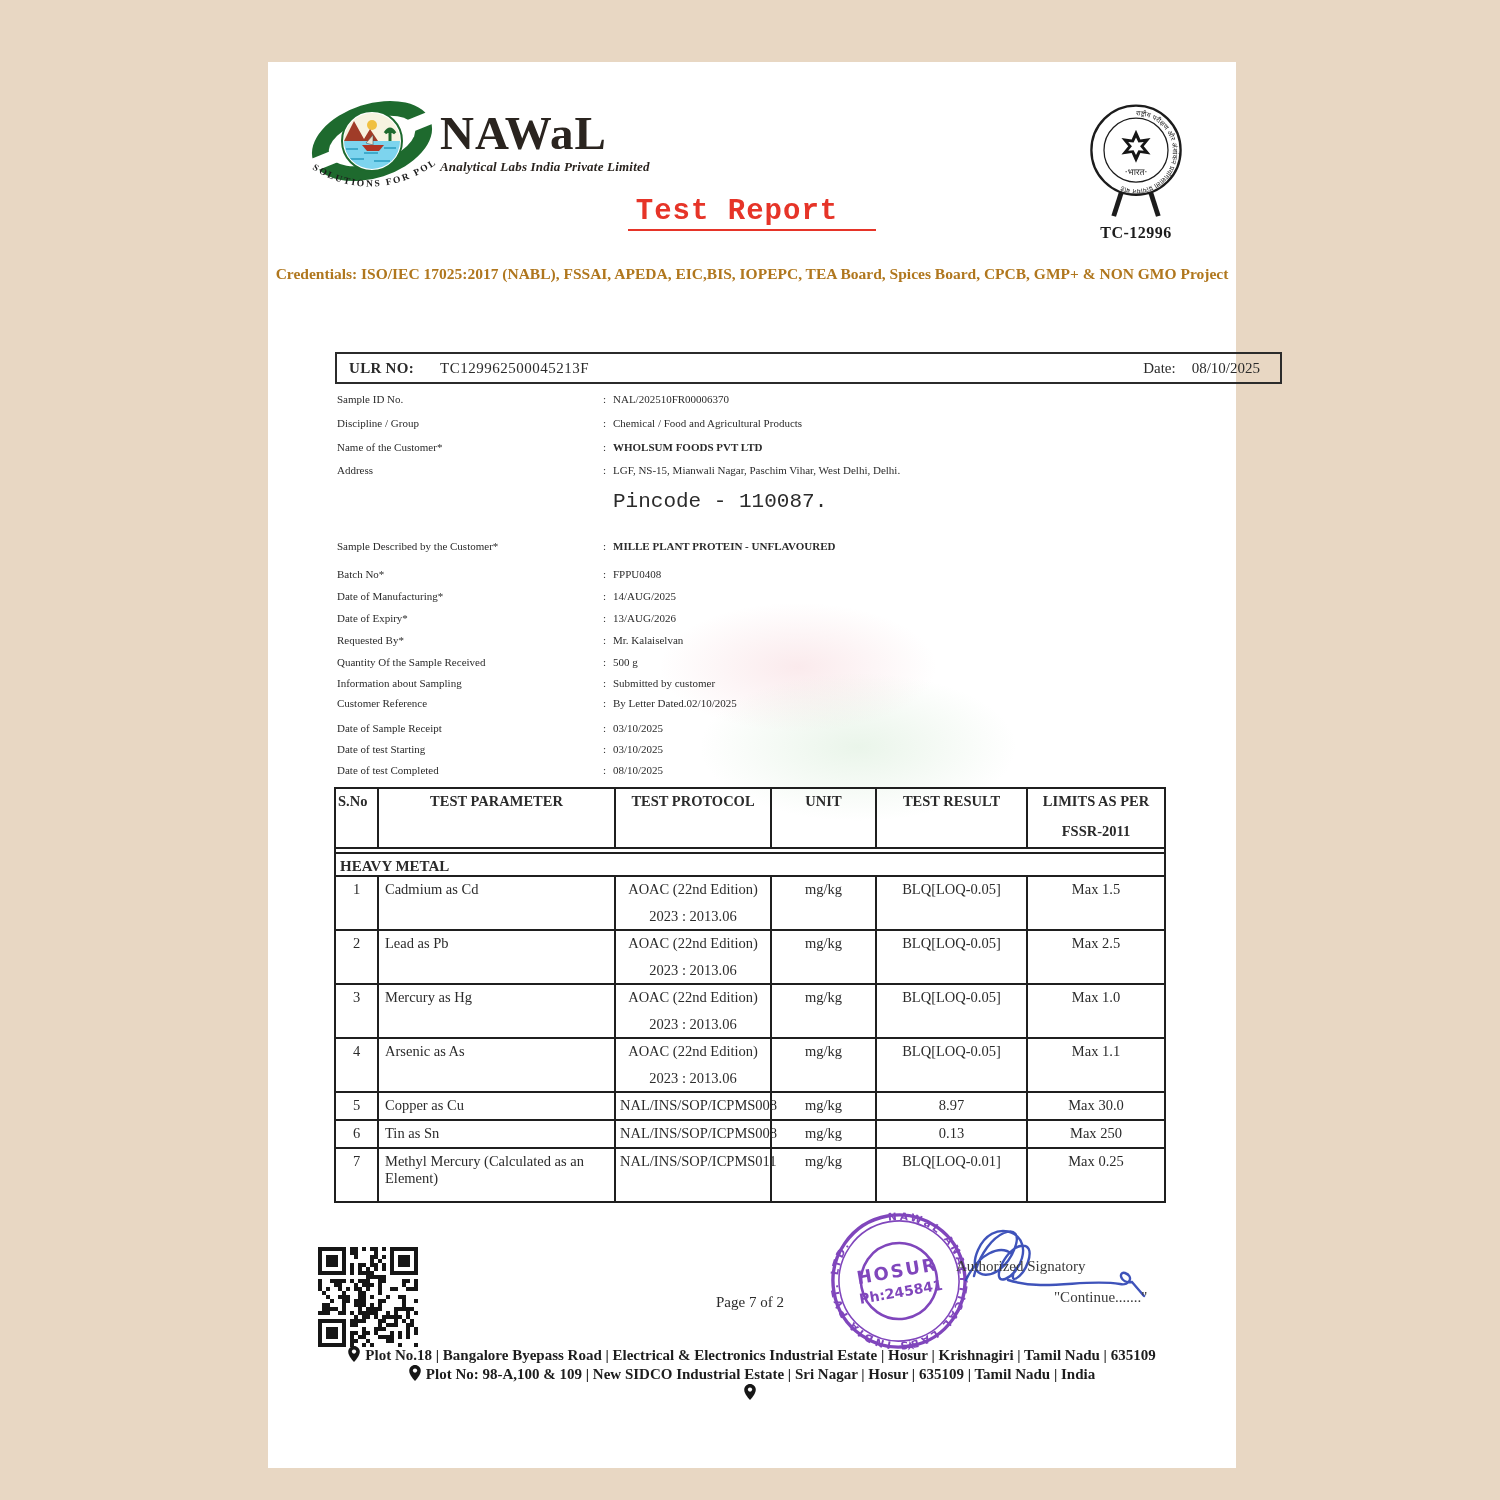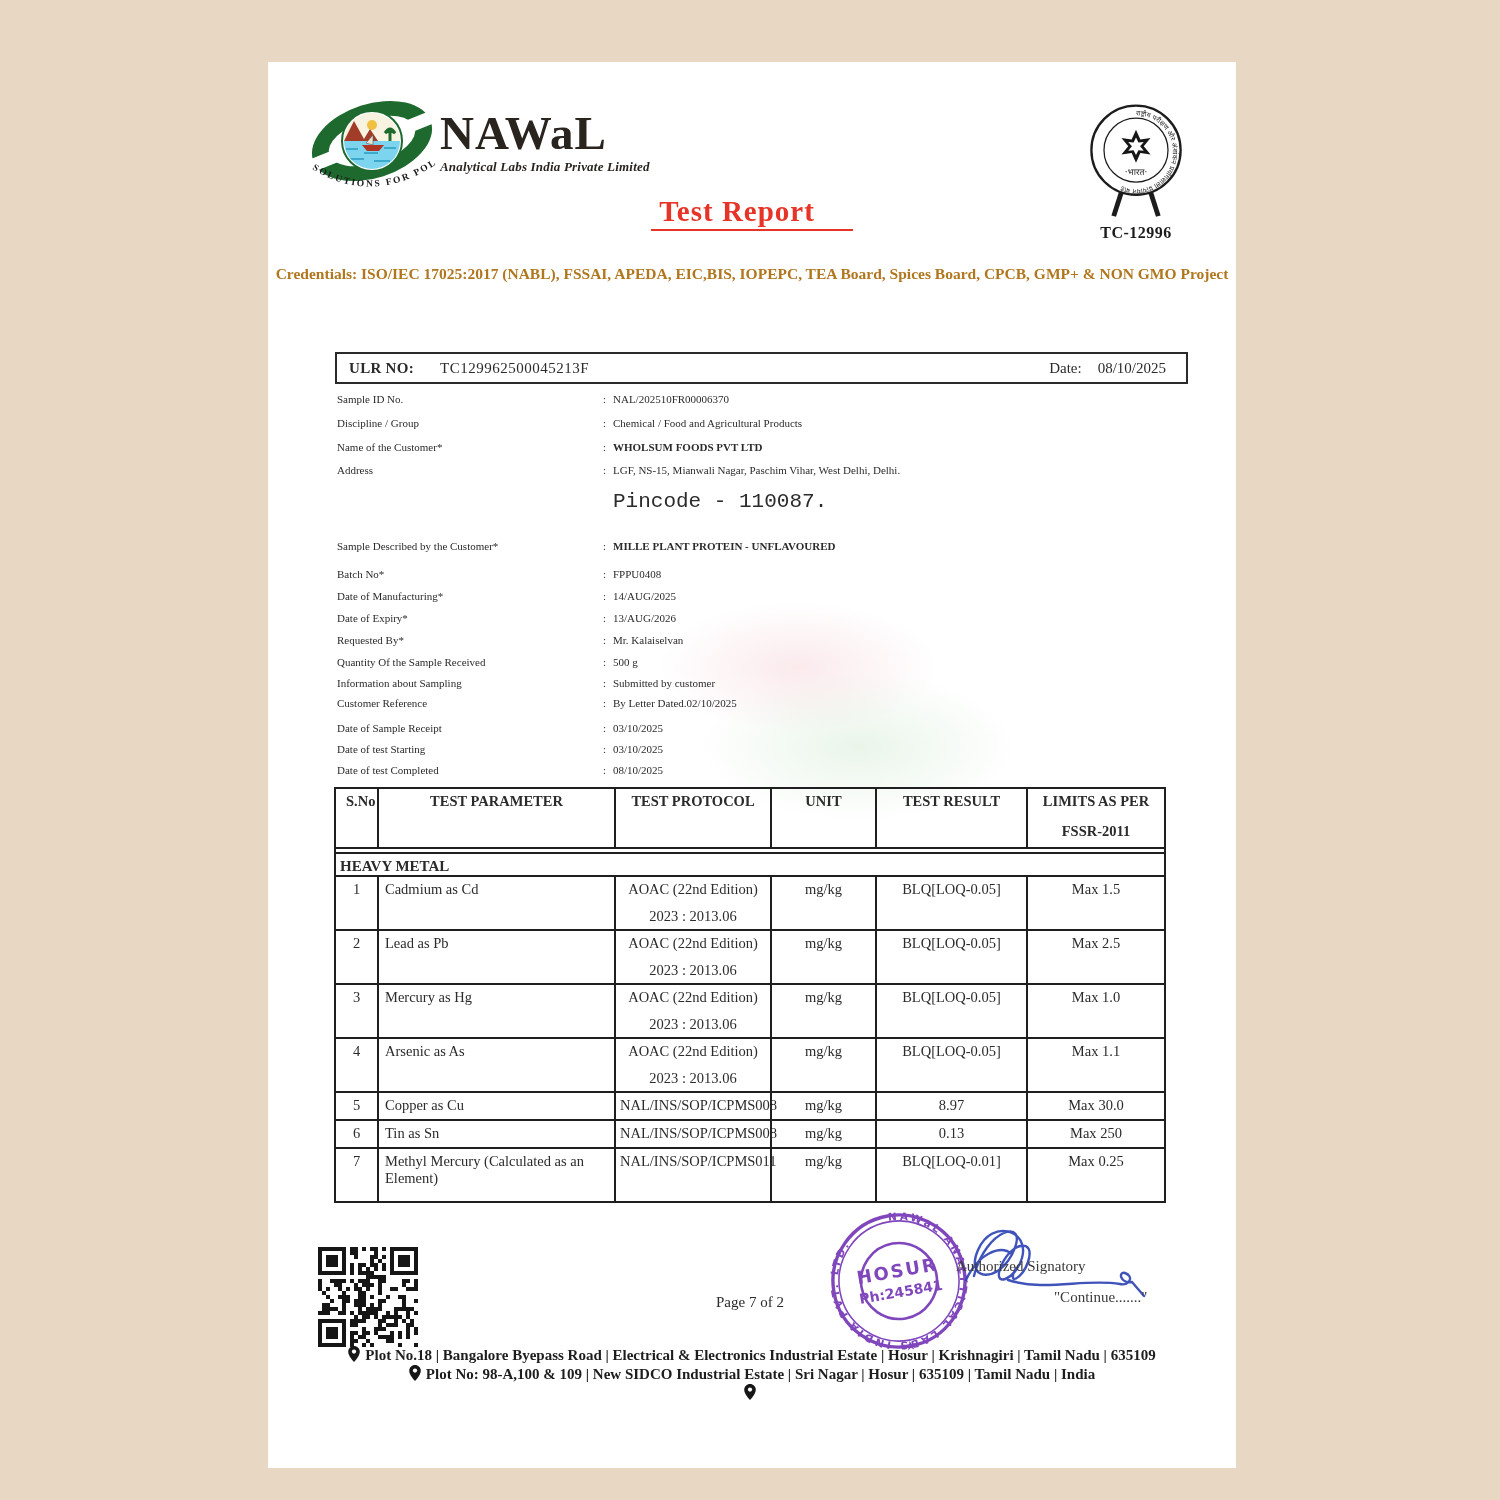--- a/index.html
+++ b/index.html
@@ -17,48 +17,48 @@
   
   .logo-svg { position:absolute; left:30px; top:33px; width:152px; height:112px; }
   .brand-block { position:absolute; left:172px; top:48px; }
   .brand-name { font-size:47px; font-weight:bold; color:#2a241f; letter-spacing:1px; line-height:1; }
   .brand-sub { font-size:13px; font-weight:bold; font-style:italic; color:#2a241f; margin-top:2px; letter-spacing:.2px; }
   .nabl-wrap { position:absolute; left:808px; top:30px; width:120px; text-align:center; }
   .nabl-svg { width:118px; height:128px; }
   .nabl-code { font-size:16px; font-weight:bold; color:#1c1c1c; margin-top:0px; letter-spacing:.5px; }
 
   .title-row { position:absolute; left:0; top:133px; width:100%; text-align:center; }
-  .report-title { display:inline-block; font-family:Liberation Serif, serif; font-size:29px; font-weight:bold;
+  .report-title { display:inline-block; font-family:Liberation Mono, monospace; font-size:29px; font-weight:bold;
       color:#e63428; letter-spacing:1px; border-bottom:2px solid #e63428; padding:0 38px 1px 8px; }
   .credentials { position:absolute; left:0; top:203px; width:100%; text-align:center;
       font-size:15.5px; font-weight:bold; color:#b0771e; white-space:nowrap; }
 
   
-  .ulr-box { position:absolute; left:67px; top:290px; width:853px; height:32px; border:2px solid #2b2b2b;
+  .ulr-box { position:absolute; left:67px; top:290px; width:947px; height:32px; border:2px solid #2b2b2b;
       display:flex; align-items:center; font-size:15px; padding:0 12px; }
   .ulr-label { font-weight:bold; letter-spacing:.3px; }
   .ulr-value { margin-left:26px; letter-spacing:.5px; }
   .ulr-date { margin-left:auto; display:flex; }
   .ulr-date .dv { margin-left:16px; margin-right:8px; }
 
   
   .info-row { position:absolute; left:69px; font-size:11px; white-space:nowrap; }
   .ilabel { display:inline-block; width:266px; }
   .icolon { display:inline-block; width:10px; }
   .ival {}
   .bold-val .ival { font-weight:bold; }
   .addr2 { position:absolute; left:345px; font-size:21px;font-family:Liberation Mono, monospace; }
 
   
   .rtable { position:absolute; left:66px; top:725px; border-collapse:collapse; table-layout:fixed; width:830px;
       font-size:14.5px; }
   .rtable td { border:2px solid #1f1f1f; vertical-align:top; padding:4px 4px 0 4px; text-align:center; }
   .rtable td.cparam { text-align:left; padding-left:6px;font-family:Liberation Serif, serif; }
   .rtable tr.hdr td { font-weight:bold; height:60px; font-size:14.5px; }
-  .rtable tr.hdr td.csno { text-align:left; padding-left:10px; }
+  .rtable tr.hdr td.csno { text-align:left; padding-left:2px; }
   .hdr .l2 { margin-top:13px; }
   tr.spacer td { height:5px; padding:0; }
   tr.section td { height:23px; font-weight:bold; text-align:left; padding-left:4px; font-size:15px; }
   tr.tall { height:54px; }
   tr.short { height:28px; }
   .p2 { margin-top:10px; }
 
   
   .qr-svg { position:absolute; left:50px; top:1185px; width:100px; height:100px; }
   .page-num { position:absolute; left:448px; top:1232px; font-size:15px; }

